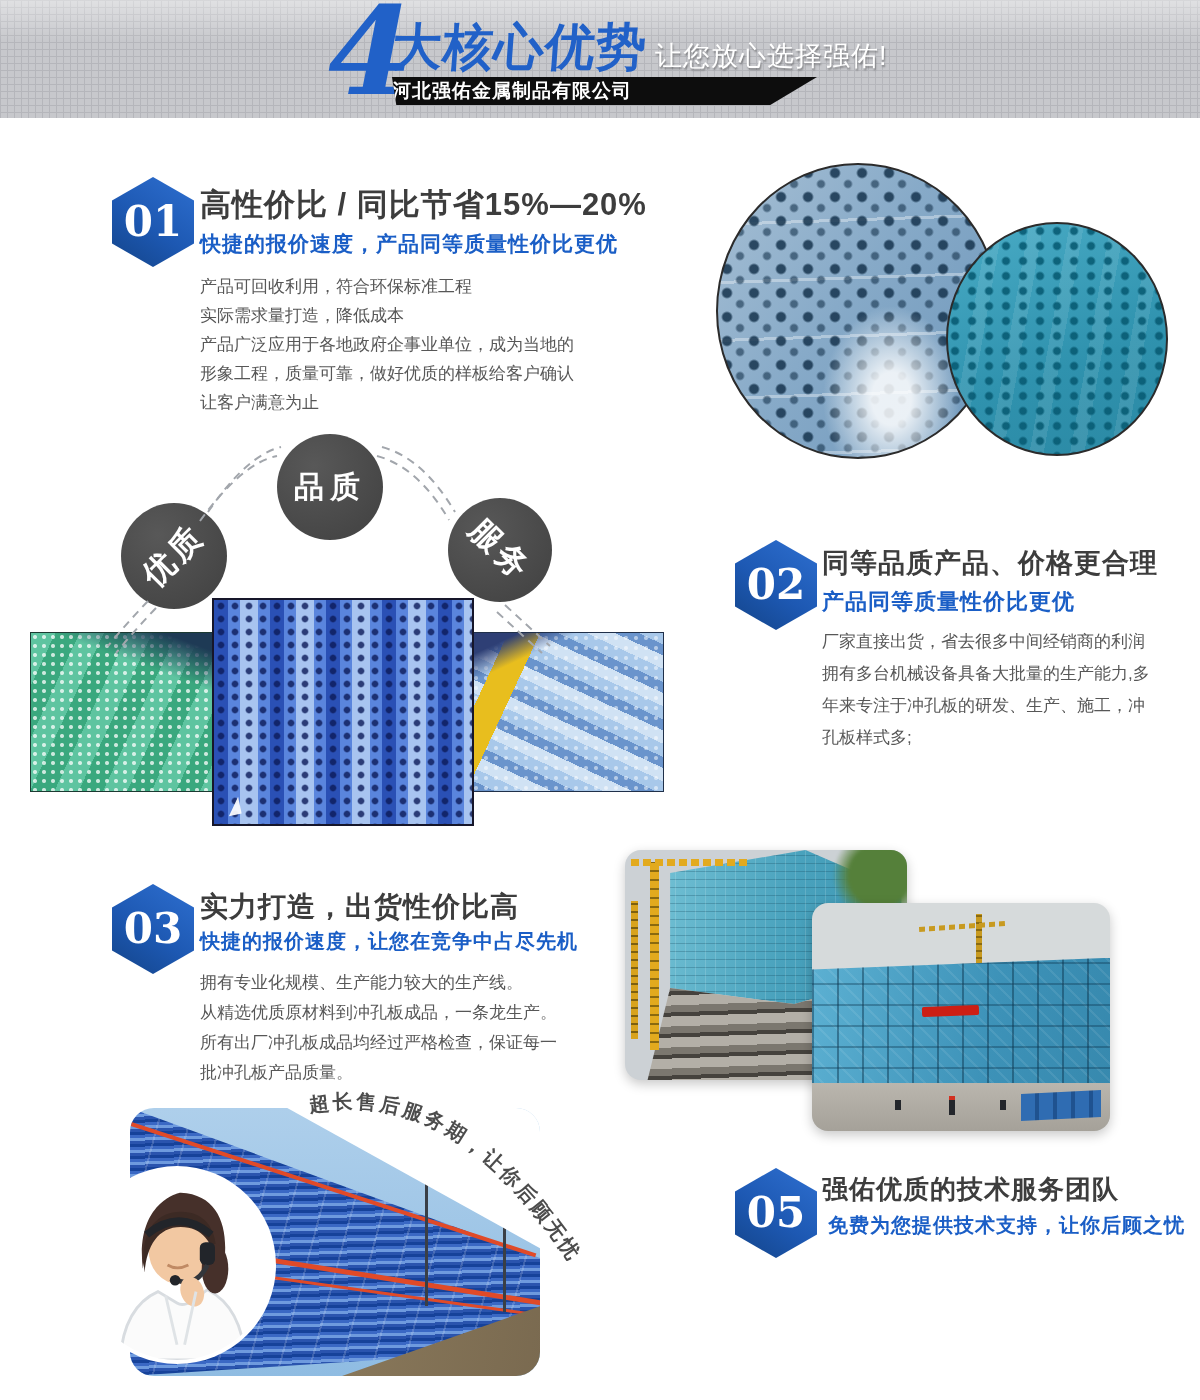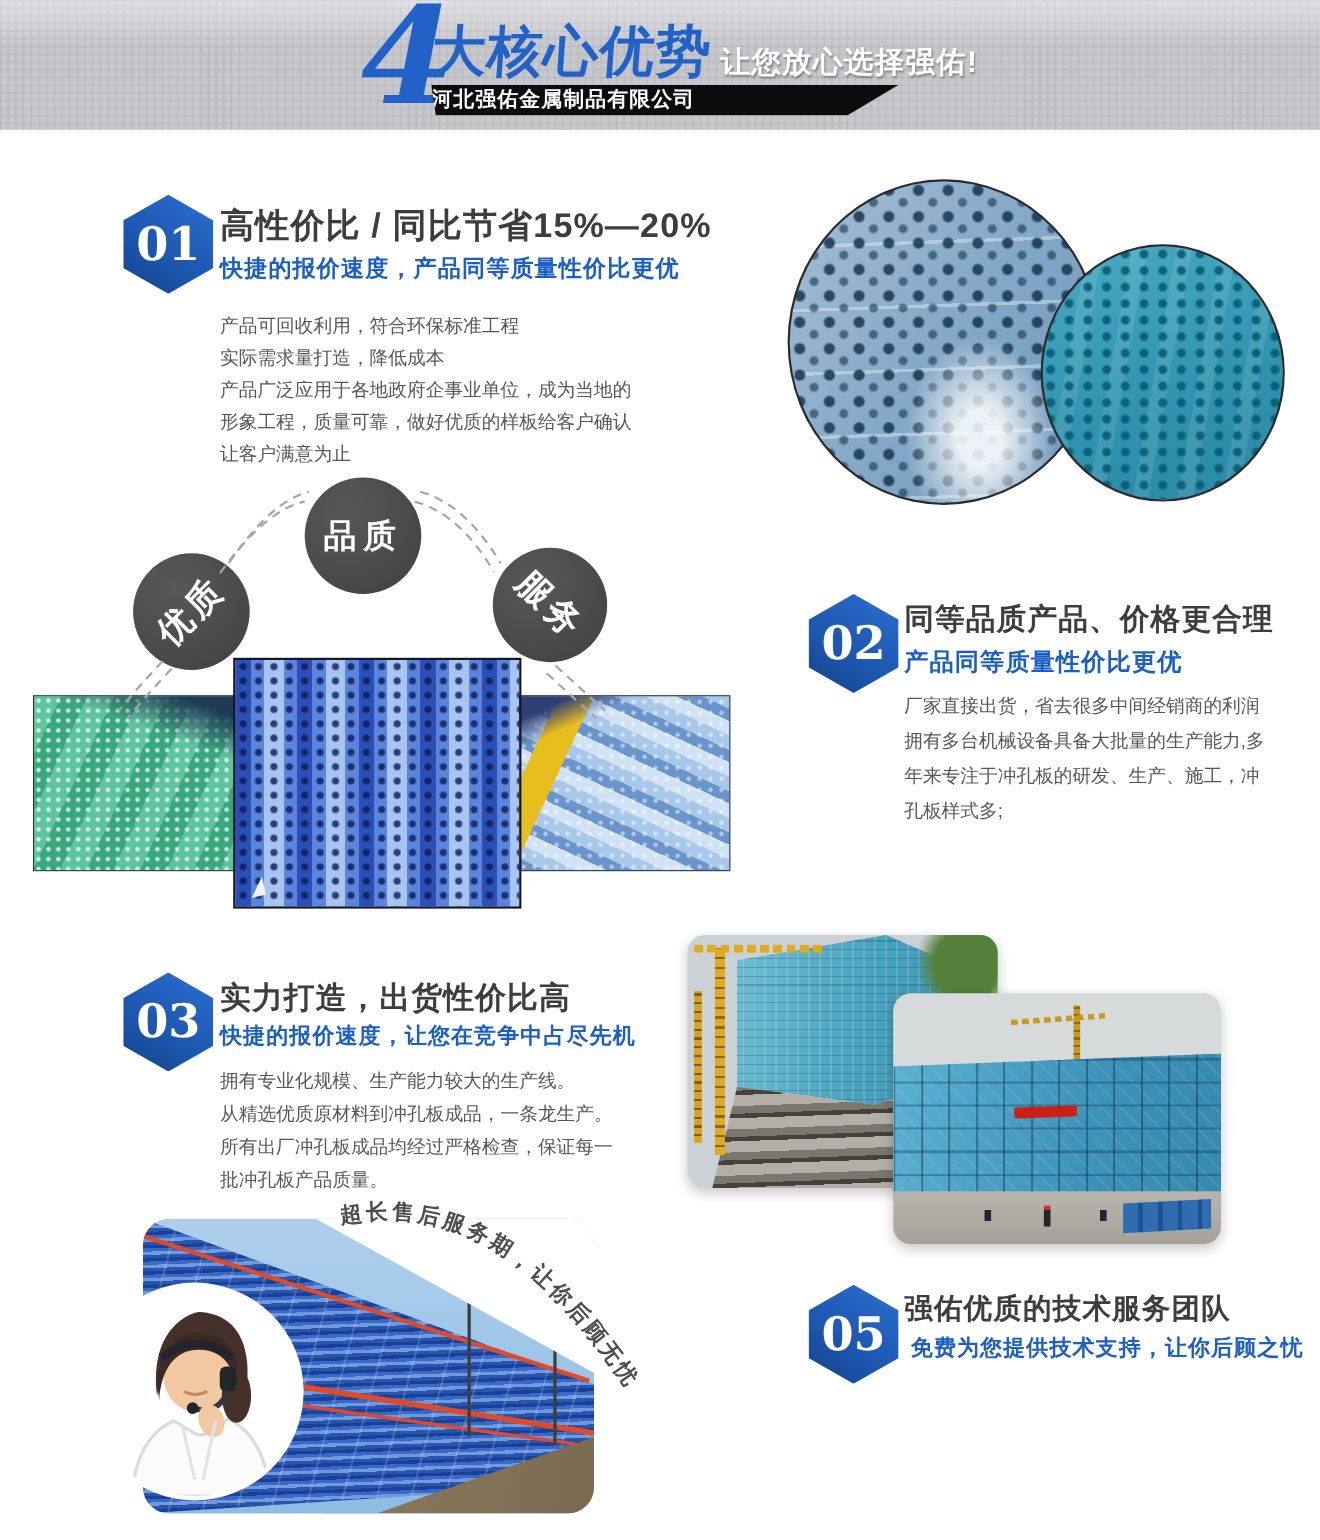--- a/index.html
+++ b/index.html
@@ -11,40 +11,40 @@
     background-color:#c7c8cc;
     background-image:
       linear-gradient(rgba(255,255,255,.45),rgba(255,255,255,0) 35%),
       linear-gradient(#b5b6bb 1px,transparent 1px),
       linear-gradient(90deg,#b5b6bb 1px,transparent 1px);
     background-size:100% 100%,7px 7px,7px 7px;}
   .big4{position:absolute;left:328px;top:-10px;font-family:"DejaVu Serif",serif;
     font-style:italic;font-weight:bold;font-size:122px;line-height:1;color:#2161c8;}
   .htitle{position:absolute;left:392px;top:14px;font-size:50px;font-weight:900;
     color:#2161c8;letter-spacing:1px;transform:skewX(-4deg);}
-  .hsub{position:absolute;left:655px;top:38px;font-size:27px;font-weight:700;color:#ffffff;
+  .hsub{position:absolute;left:655px;top:38px;font-size:27px;font-weight:400;color:#ffffff;
     text-shadow:1px 2px 2px rgba(0,0,0,.35);letter-spacing:1px;}
   .hbar{position:absolute;left:392px;top:77px;width:425px;height:28px;background:#0d0d0d;
     clip-path:polygon(0 0,100% 0,89% 100%,1% 100%);}
   .hbar span{display:block;text-align:left;padding-right:60px;line-height:28px;
     color:#fff;font-size:19px;font-weight:700;letter-spacing:1px;}
 
   
   .hex{position:absolute;width:82px;height:90px;
     background:linear-gradient(215deg,#2e6fd0 0%,#1d58b2 55%,#134489 100%);
     clip-path:polygon(50% 0,100% 26%,100% 74%,50% 100%,0 74%,0 26%);}
   .hex span{display:block;width:100%;text-align:center;line-height:90px;color:#fff;
     font-family:"DejaVu Serif",serif;font-weight:700;font-size:42px;}
   .stitle{position:absolute;font-weight:800;color:#3d3d3d;letter-spacing:1px;}
   .ssub{position:absolute;font-weight:800;color:#1a5ec6;letter-spacing:1px;}
   .sbody{position:absolute;font-size:17px;color:#575757;white-space:pre-line;}
 
   #t1{left:200px;top:184px;font-size:31px;}
   #u1{left:200px;top:230px;font-size:21px;}
-  #b1{left:200px;top:272px;line-height:29px;margin-top:10px;}
+  #b1{left:200px;top:272px;line-height:29px;}
   #t2{left:822px;top:545px;font-size:27px;}
   #u2{left:822px;top:587px;font-size:22px;}
   #b2{left:822px;top:626px;line-height:32px;}
   #t3{left:200px;top:888px;font-size:28px;}
   #u3{left:200px;top:928px;font-size:20px;}
   #b3{left:200px;top:968px;line-height:30px;}
   #t4{left:822px;top:1172px;font-size:26px;}
   #u4{left:828px;top:1212px;font-size:20px;}
   #b4{left:822px;top:1246px;line-height:30px;}
 

